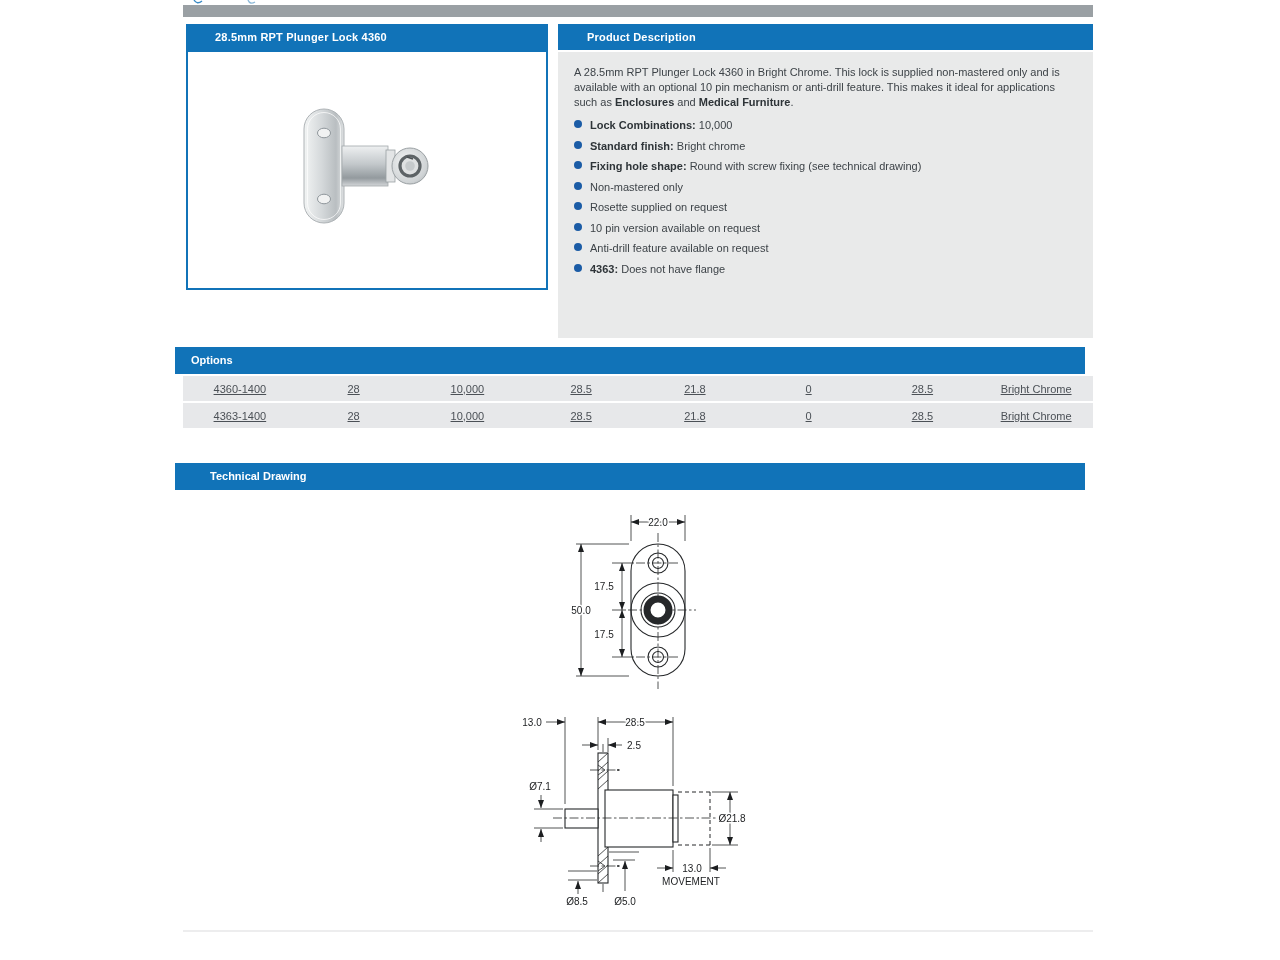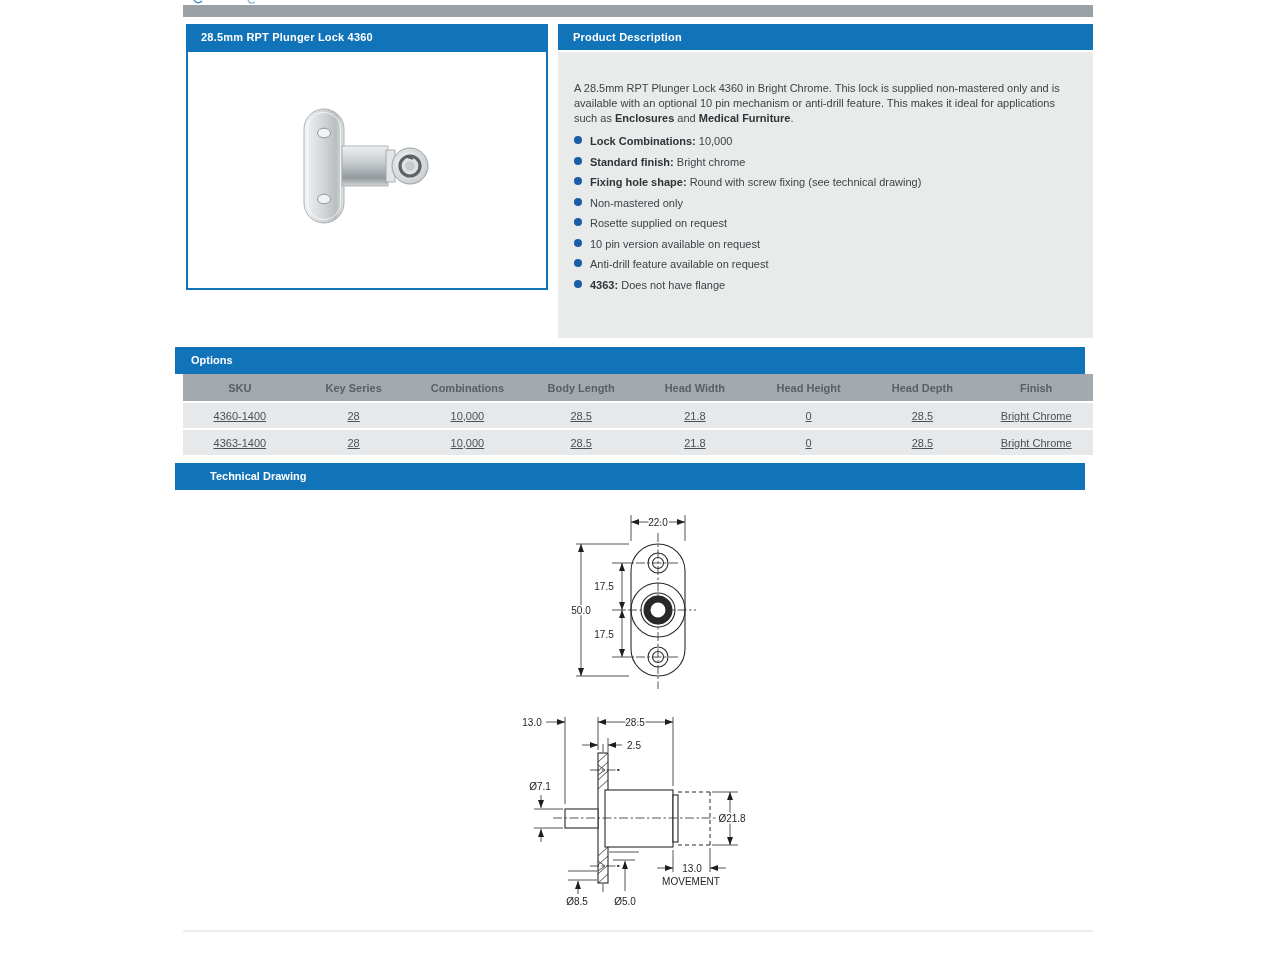--- a/index.html
+++ b/index.html
@@ -4,28 +4,28 @@
 <style>
   * { margin:0; padding:0; box-sizing:border-box; }
   html,body { background:#ffffff; }
   body { width:1280px; height:960px; font-family:"Liberation Sans",sans-serif; }
   .page { position:relative; width:1280px; height:960px; background:#fff; overflow:hidden; }
 
   .top-strip { position:absolute; left:183px; top:5px; width:910px; height:12px; background:#9aa0a4; }
   .logo-clip { position:absolute; left:190px; top:0; width:90px; height:4px; overflow:hidden; }
 
   .hd { height:26px; background:#1173b8; color:#ffffff; font-size:11px; font-weight:bold;
-        line-height:26px; padding-left:15px; letter-spacing:.2px; }
+        line-height:26px; padding-left:29px; letter-spacing:.2px; }
 
   .left-panel { position:absolute; left:186px; top:24px; width:362px; }
   .image-box { height:240px; border:2px solid #1173b8; background:#ffffff;
                display:flex; align-items:center; justify-content:center; }
 
   .right-panel { position:absolute; left:558px; top:24px; width:535px; }
-  .desc-body { margin-top:2px; height:286px; background:#e9eaea; padding:29px 16px;
+  .desc-body { margin-top:2px; height:286px; background:#e9eaea; padding:13px 16px;
                font-size:11px; color:#3d4348; }
   .desc-body p { line-height:15px; margin-bottom:9px; }
   .desc-body b { color:#2e3438; }
   .bullets { list-style:none; }
   .bullets li { position:relative; padding-left:16px; margin-bottom:8.5px; line-height:12px; }
   .dot { position:absolute; left:0; top:1px; width:8px; height:8px; border-radius:50%; background:#1b5ca6; }
 
   .options-bar, .tech-bar { position:absolute; left:175px; width:910px; height:27px; background:#1173b8;
         color:#fff; font-size:11px; font-weight:bold; line-height:27px; padding-left:16px; }
   .options-bar { top:347px; }
@@ -113,30 +113,20 @@
         <li><span class="dot"></span><b></b><span>Rosette supplied on request</span></li>
         <li><span class="dot"></span><b></b><span>10 pin version available on request</span></li>
         <li><span class="dot"></span><b></b><span>Anti-drill feature available on request</span></li>
         <li><span class="dot"></span><b>4363:</b><span> Does not have flange</span></li>
       </ul>
     </div>
   </section>
 
   <div class="options-bar">Options</div>
   <div class="tbl">
-    <div class="hrow">
-      <div class="cell">SKU</div>
-      <div class="cell">Key Series</div>
-      <div class="cell">Combinations</div>
-      <div class="cell">Body Length</div>
-      <div class="cell">Head Width</div>
-      <div class="cell">Head Height</div>
-      <div class="cell">Head Depth</div>
-      <div class="cell">Finish</div>
-    </div>
     <div class="drow">
       <div class="cell">4360-1400</div>
       <div class="cell">28</div>
       <div class="cell">10,000</div>
       <div class="cell">28.5</div>
       <div class="cell">21.8</div>
       <div class="cell">0</div>
       <div class="cell">28.5</div>
       <div class="cell">Bright Chrome</div>
     </div>

